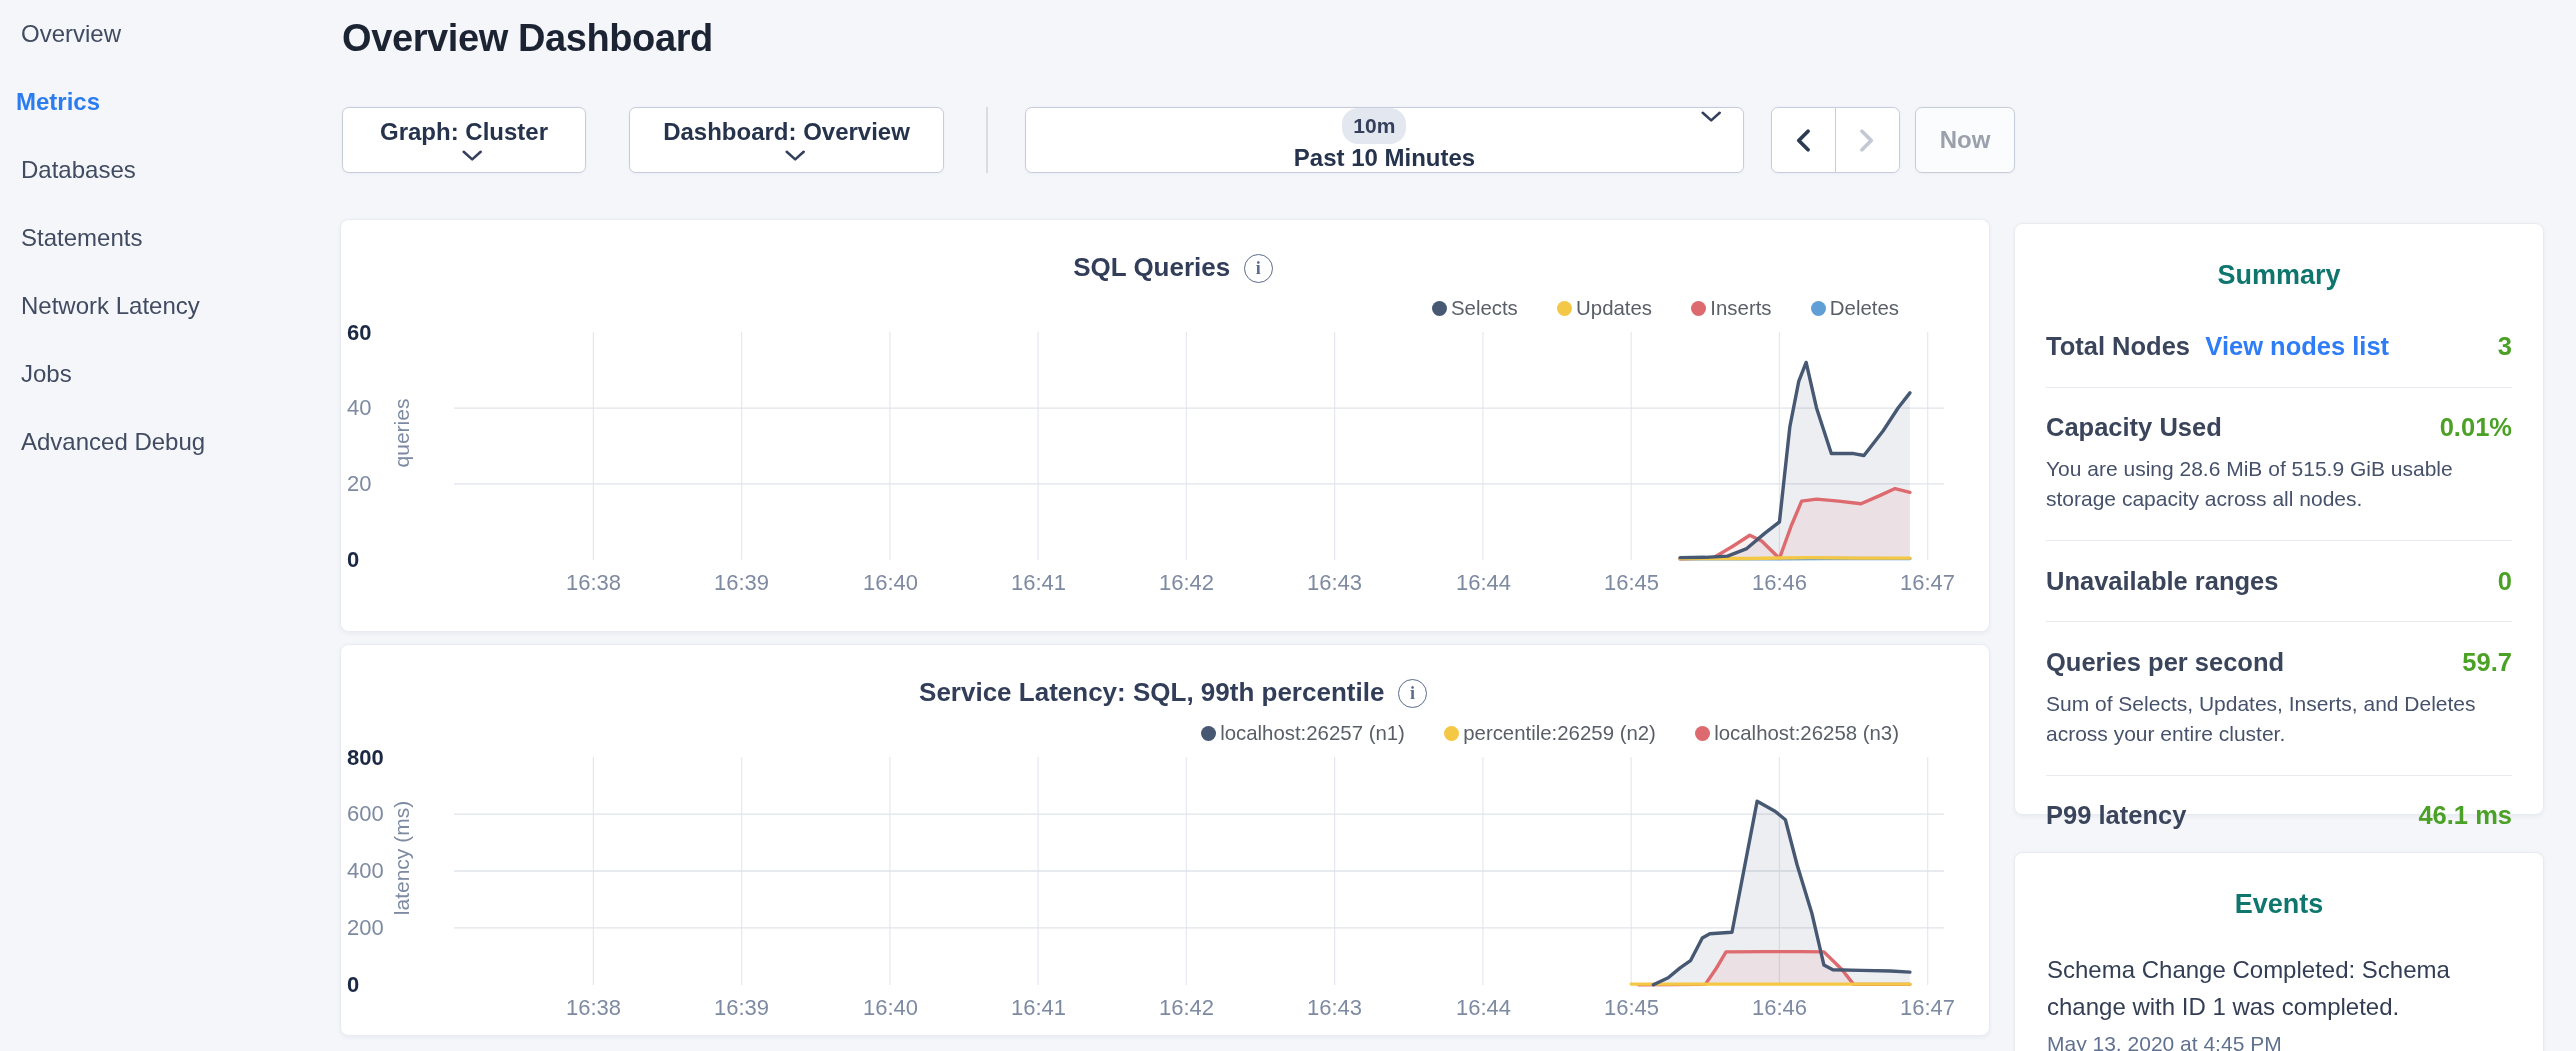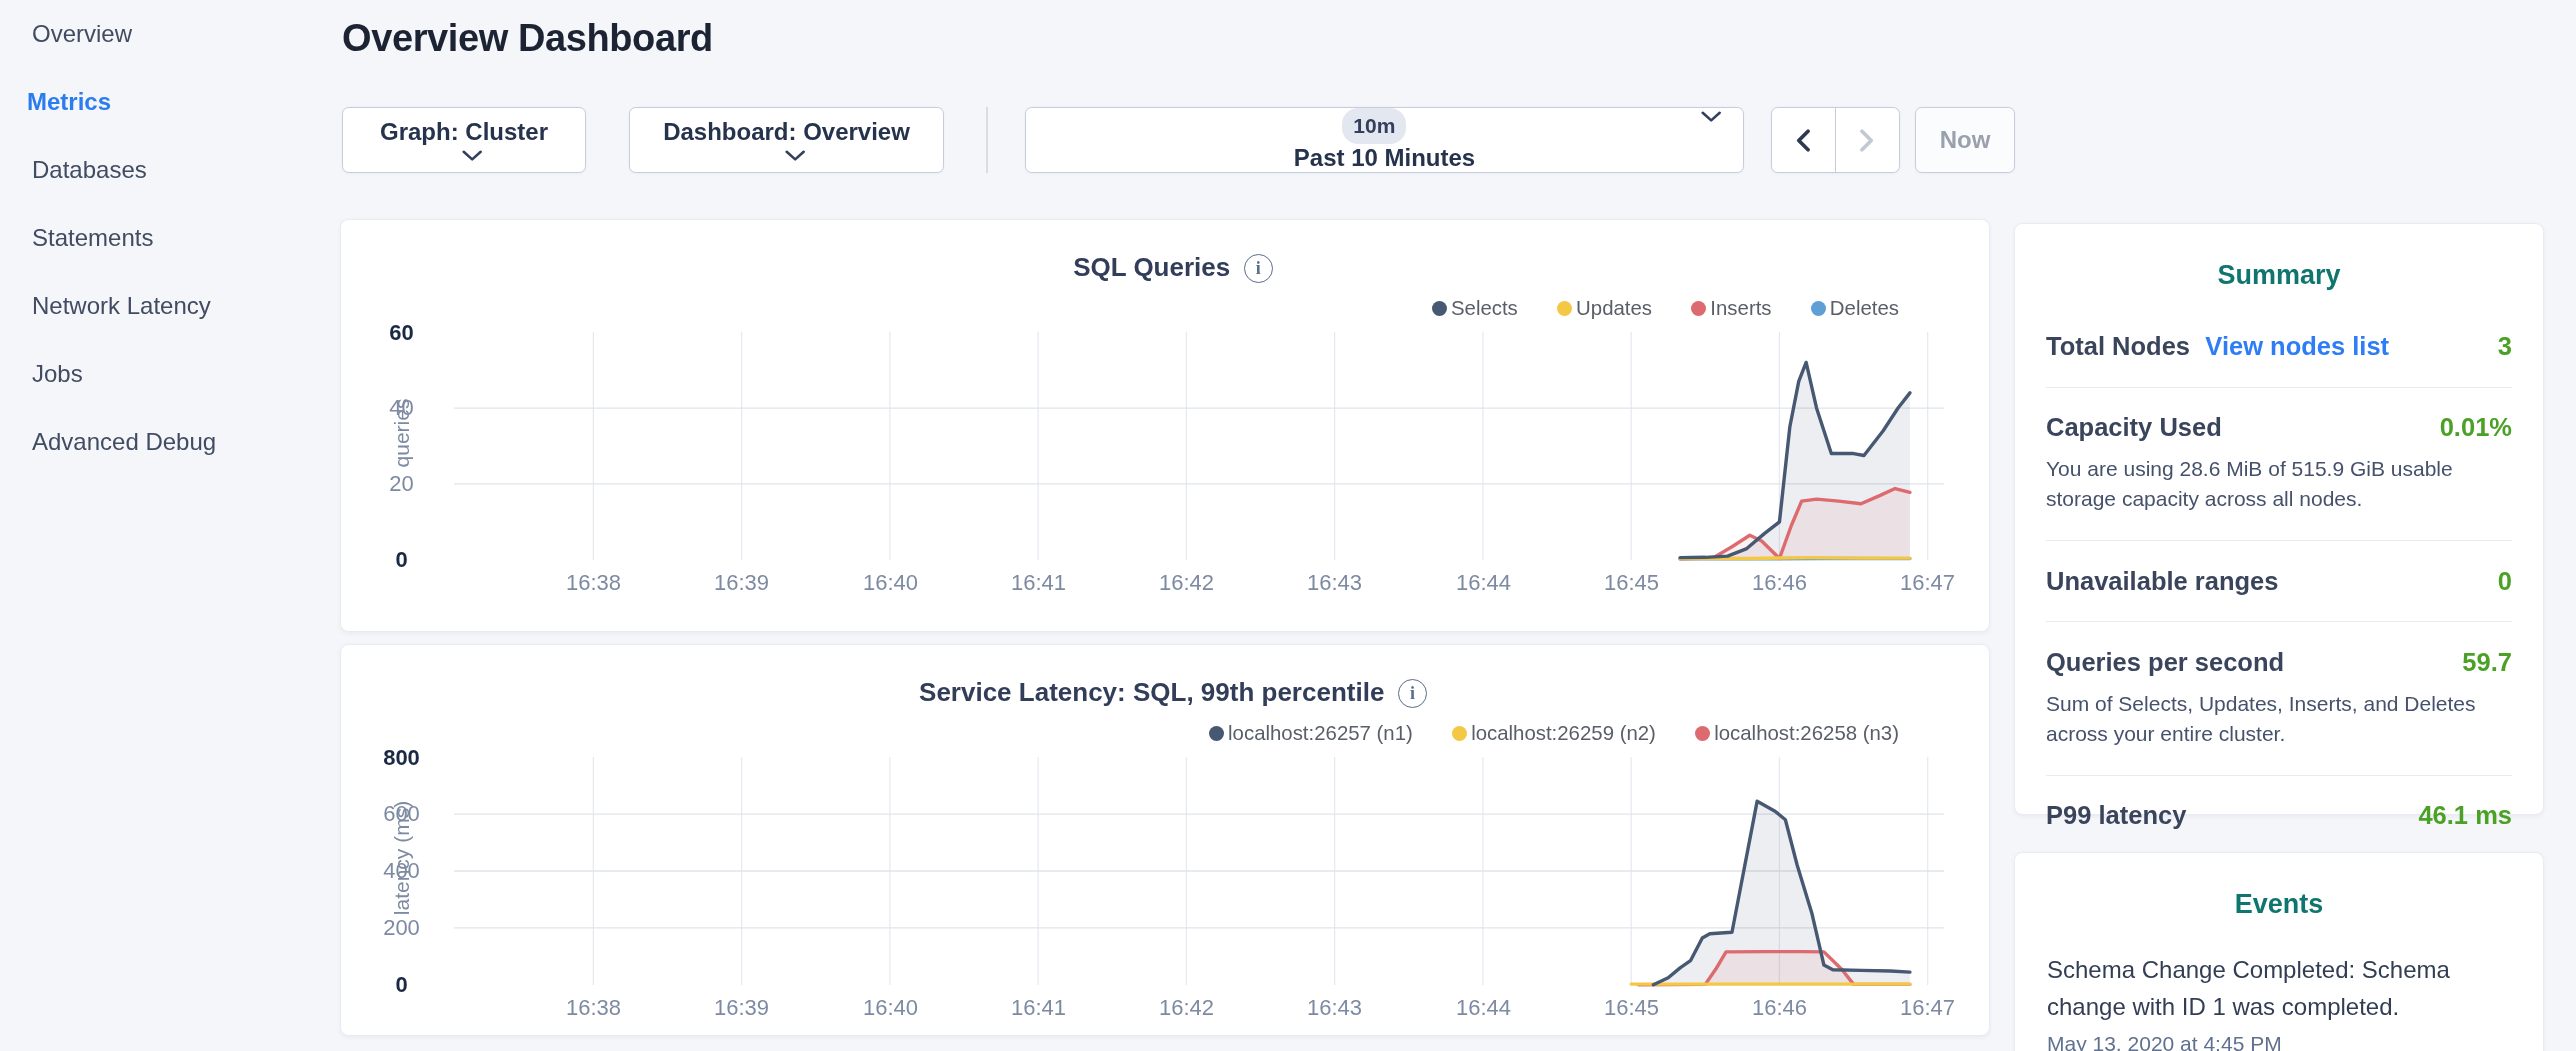--- a/index.html
+++ b/index.html
@@ -8,21 +8,21 @@
     font-family:"Liberation Sans","DejaVu Sans",sans-serif;
     background:#f4f6fa; color:#20293d; position:relative;
   }
   .page { position:relative; width:2576px; height:1051px; }
 
   
   .sidebar { position:absolute; left:0; top:0; width:340px; height:100%; }
   .sidebar ul { list-style:none; }
   .sidebar li {
     height:68px; display:flex; align-items:center; padding-left:21px;
-    font-size:24px; color:#414b61; cursor:pointer;margin-left:11px;
+    font-size:24px; color:#414b61; cursor:pointer;
   }
   .sidebar li.active { color:#2b7cf0; font-weight:700;padding-left:16px; }
 
   
   .page-title {
     position:absolute; left:342px; top:17px;
     font-size:38px; font-weight:700; color:#1c2434; letter-spacing:-0.4px;
   }
   .btn {
     position:absolute; top:107px; height:66px; background:#fff;
@@ -80,21 +80,21 @@
   .y-axis-title {
     position:absolute; left:-53px; top:201px; width:228px; text-align:center;
     transform:rotate(-90deg); font-size:21px; color:#7d8aa2;
   }
   svg.plot { position:absolute; left:113px; top:112px; width:1490px; height:228px; overflow:visible; }
   .xtick {
     position:absolute; top:350px; width:111px; text-align:center;
     font-size:22px; color:#7d8aa2;
   }
   .ytick {
-    position:absolute; left:13px; width:95px; text-align:center;
+    position:absolute; left:6px; width:95px; text-align:left;
     font-size:22px; color:#7d8aa2;
   }
   .ytick.bold { color:#1b2944; font-weight:700; }
 
   
   .side-title {
     text-align:center; font-size:27px; font-weight:700; color:#0f766e;
     padding-top:36px;
   }
   .summary-body { padding:41px 31px 0 31px; }
@@ -242,21 +242,21 @@
       <span class="chart-title">Service Latency: SQL, 99th percentile</span>
       <span class="info-icon">i</span>
     </div>
     <div class="legend">
       <div class="legend-item">
           <span class="dot" style="background: rgb(71, 88, 114);"></span>
           <span class="lbl">localhost:26257 (n1)</span>
         </div>
       <div class="legend-item">
           <span class="dot" style="background: rgb(244, 199, 68);"></span>
-          <span class="lbl">localhost:26259 (n2)</span>
+          <span class="lbl">percentile:26259 (n2)</span>
         </div>
       <div class="legend-item">
           <span class="dot" style="background: rgb(221, 106, 110);"></span>
           <span class="lbl">localhost:26258 (n3)</span>
         </div>
     </div>
     <div class="y-axis-title">latency (ms)</div>
     <svg class="plot" viewBox="0 0 1752 268">
         <line x1="163.86865671641758" y1="0" x2="163.86865671641758" y2="268" stroke="#e6e9f0" stroke-width="1.5"></line>
         <line x1="338.19701492537286" y1="0" x2="338.19701492537286" y2="268" stroke="#e6e9f0" stroke-width="1.5"></line>

